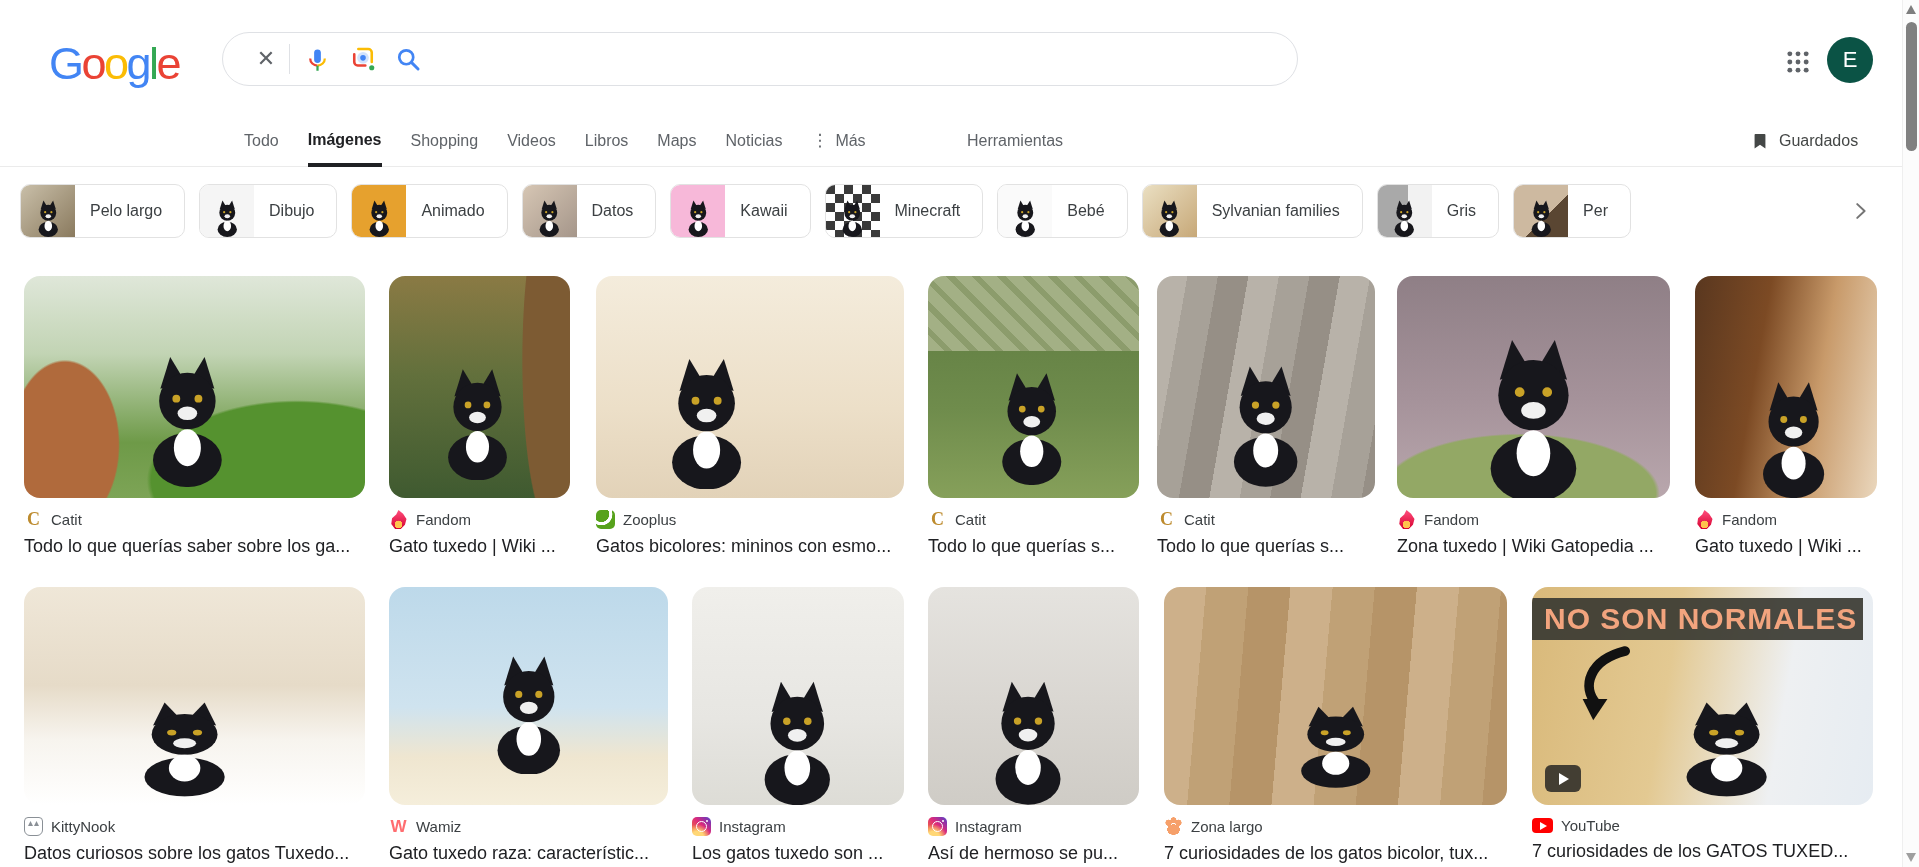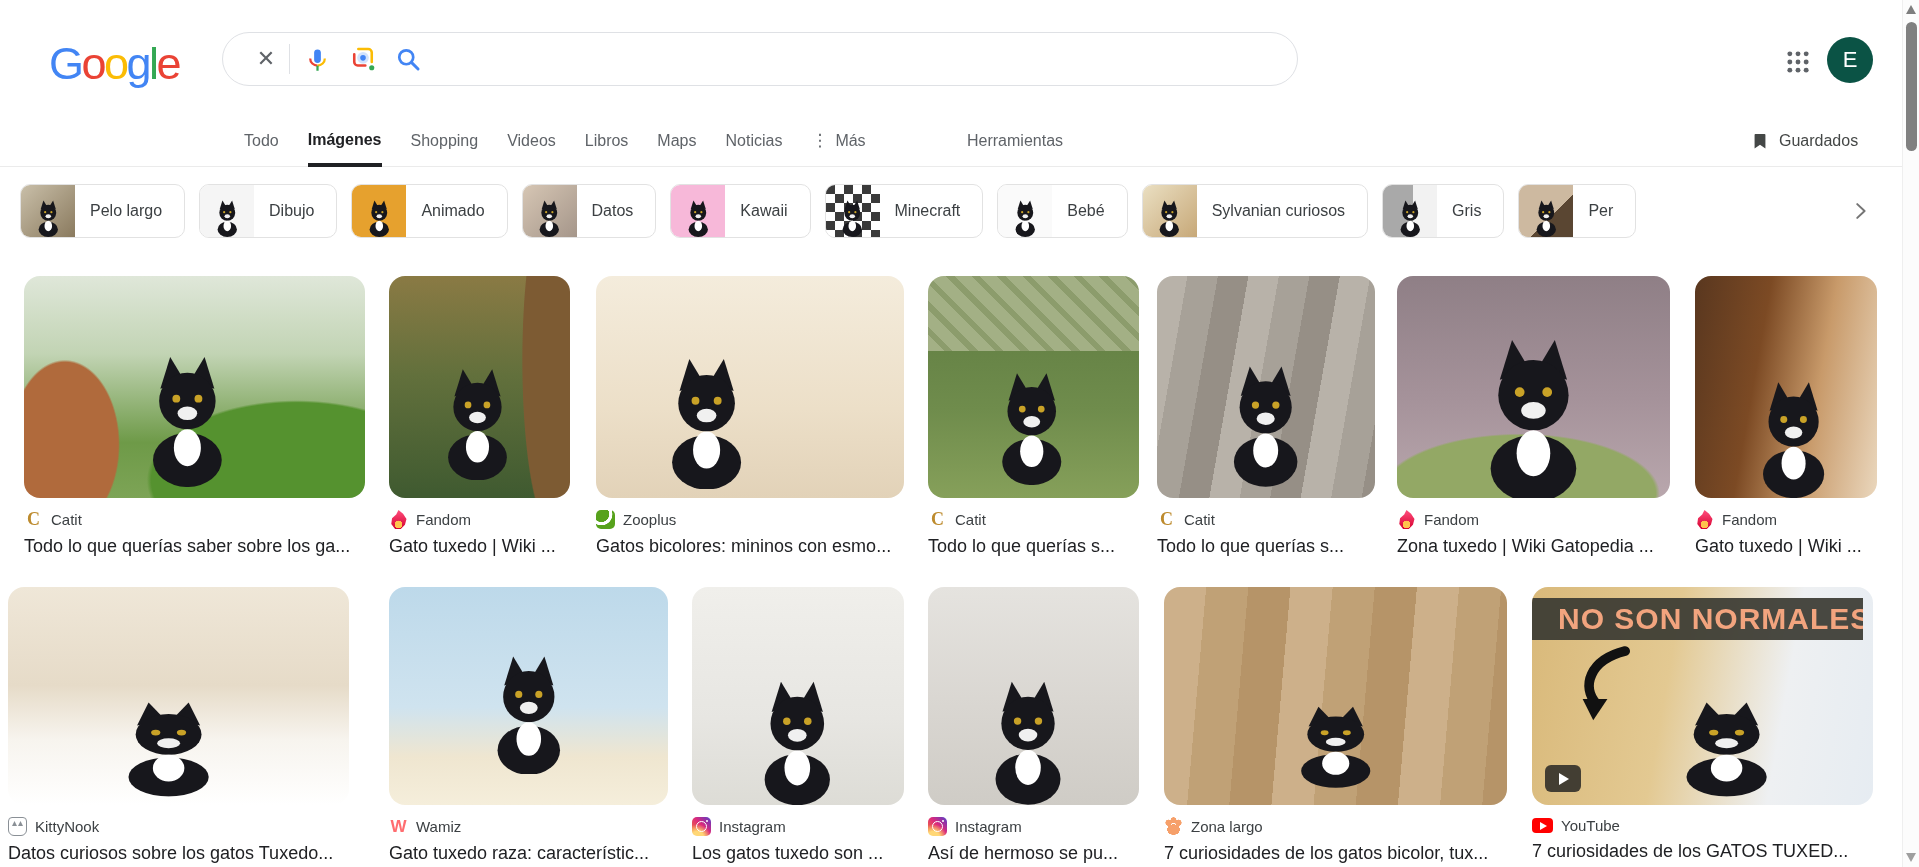--- a/index.html
+++ b/index.html
@@ -65,21 +65,21 @@
   .cat { position:absolute; }
   .cat svg { width:100%; height:auto; display:block; }
   .cat.sq { transform:scaleY(.62); transform-origin:bottom; }
   .src-line { display:flex; align-items:center; gap:8px; margin-top:12px;
     font-size:15px; color:#3c4043; white-space:nowrap; overflow:hidden; cursor:pointer; }
   .title-line { margin-top:7px; font-size:18px; color:#202124; white-space:nowrap;
     overflow:hidden; cursor:pointer; }
 
   .banner { position:absolute; left:0; top:5%; width:97%; background:rgba(58,58,50,.92);
     color:#f2a47e; font-weight:700; font-size:30px; letter-spacing:1px;
-    padding:4px 26px; white-space:nowrap; overflow:hidden; }
+    padding:4px 12px; white-space:nowrap; overflow:hidden; }
   .yt-arrow { position:absolute; left:7%; top:26%; width:26%; }
   .play-badge { position:absolute; left:13px; bottom:13px; width:36px; height:27px;
     background:rgba(33,33,33,.82); border-radius:6px; display:flex;
     align-items:center; justify-content:center; }
   .play-badge::after { content:""; border-left:10px solid #fff; border-top:6px solid
     transparent; border-bottom:6px solid transparent; margin-left:2px; }
 
   
   .fav { width:19px; height:19px; flex:none; display:inline-flex; align-items:center;
     justify-content:center; position:relative; border-radius:4px; }
@@ -347,21 +347,21 @@
             <polygon points="52,24 64,4 72,30"></polygon>
             <circle cx="50" cy="40" r="23"></circle>
             <ellipse cx="50" cy="88" rx="28" ry="22"></ellipse>
             <ellipse cx="50" cy="78" rx="11" ry="15" fill="#fff"></ellipse>
             <circle cx="41" cy="38" r="3.2" fill="#c9a227"></circle>
             <circle cx="59" cy="38" r="3.2" fill="#c9a227"></circle>
             <ellipse cx="50" cy="50" rx="8" ry="5.5" fill="#f0f0f0"></ellipse>
           </svg>
         </span>
       </span>
-      <span class="chip-label">Sylvanian curiosos</span>
+      <span class="chip-label">Sylvanian families</span>
     </div>
     <div class="chip">
       <span class="chip-thumb" style="background: linear-gradient(90deg, rgb(169, 169, 169) 55%, rgb(242, 242, 242) 55%);">
         <span class="cat" style="left:18%;bottom:0;width:64%">
           <svg viewBox="0 0 100 110" fill="#17171c">
             <polygon points="28,30 36,4 48,24"></polygon>
             <polygon points="52,24 64,4 72,30"></polygon>
             <circle cx="50" cy="40" r="23"></circle>
             <ellipse cx="50" cy="88" rx="28" ry="22"></ellipse>
             <ellipse cx="50" cy="78" rx="11" ry="15" fill="#fff"></ellipse>
@@ -544,21 +544,21 @@
       <div class="src-line">
         <span class="fav fav-fandom"></span>
         <span>Fandom</span>
       </div>
       <div class="title-line">Gato tuxedo | Wiki ...</div>
     </div>
   </div>
 
 <div id="row2" class="row-host">
 
-<div class="result" style="left: 8px; width: 341px;">
+<div class="result" style="left: 24px; width: 341px;">
       <div class="photo" style="background: linear-gradient(rgb(239, 231, 216) 0%, rgb(230, 219, 200) 45%, rgb(247, 244, 238) 70%, rgb(255, 255, 255) 100%);">
         <span class="cat sq" style="left: 26%; bottom: 4%; width: 42%;">
           <svg viewBox="0 0 100 110" fill="#17171c">
             <polygon points="28,30 36,4 48,24"></polygon>
             <polygon points="52,24 64,4 72,30"></polygon>
             <circle cx="50" cy="40" r="23"></circle>
             <ellipse cx="50" cy="88" rx="28" ry="22"></ellipse>
             <ellipse cx="50" cy="78" rx="11" ry="15" fill="#fff"></ellipse>
             <circle cx="41" cy="38" r="3.2" fill="#c9a227"></circle>
             <circle cx="59" cy="38" r="3.2" fill="#c9a227"></circle>

